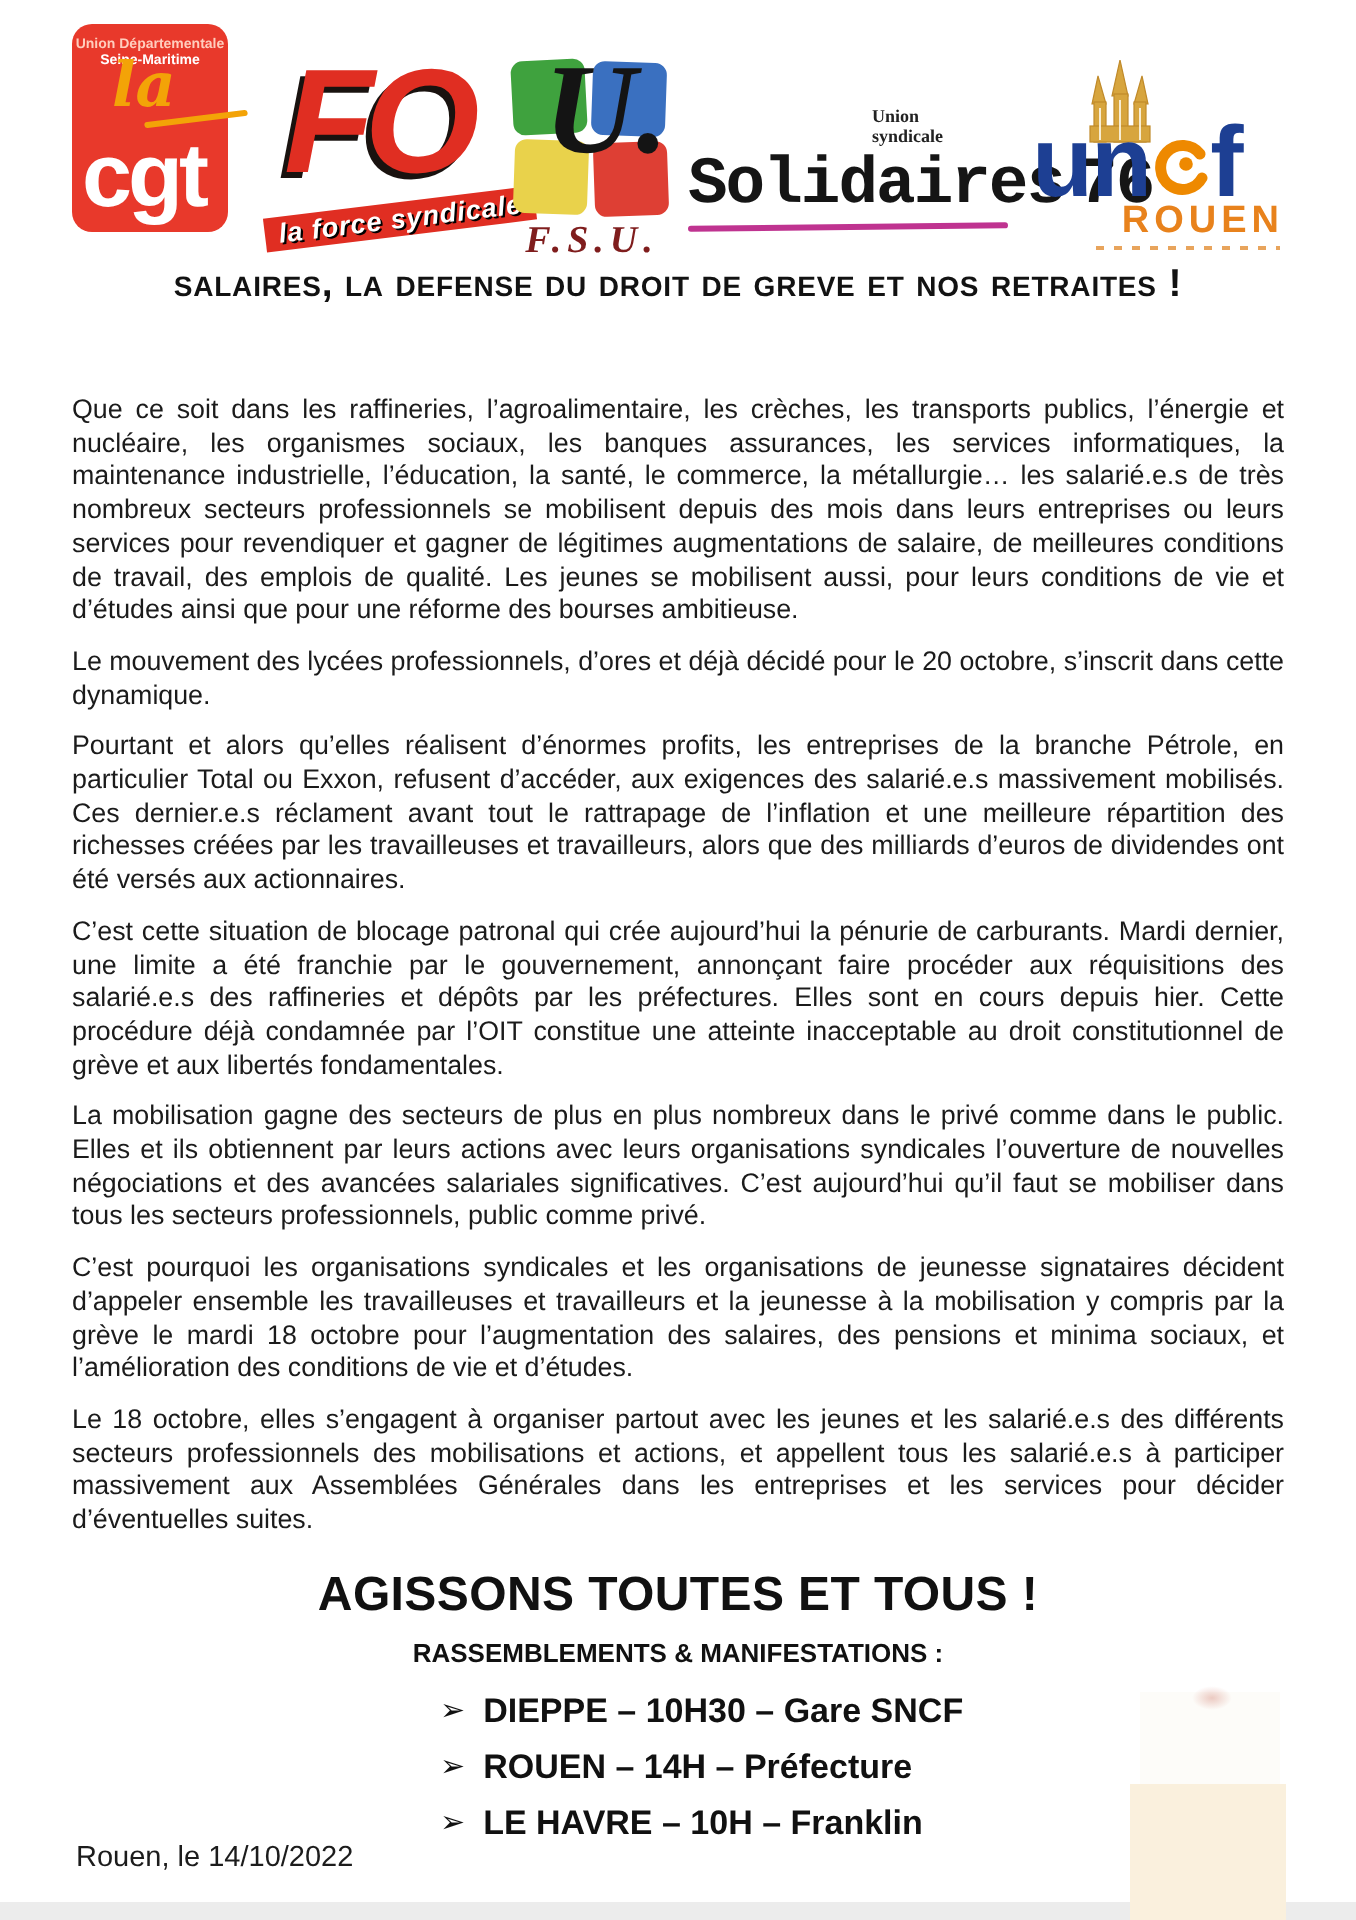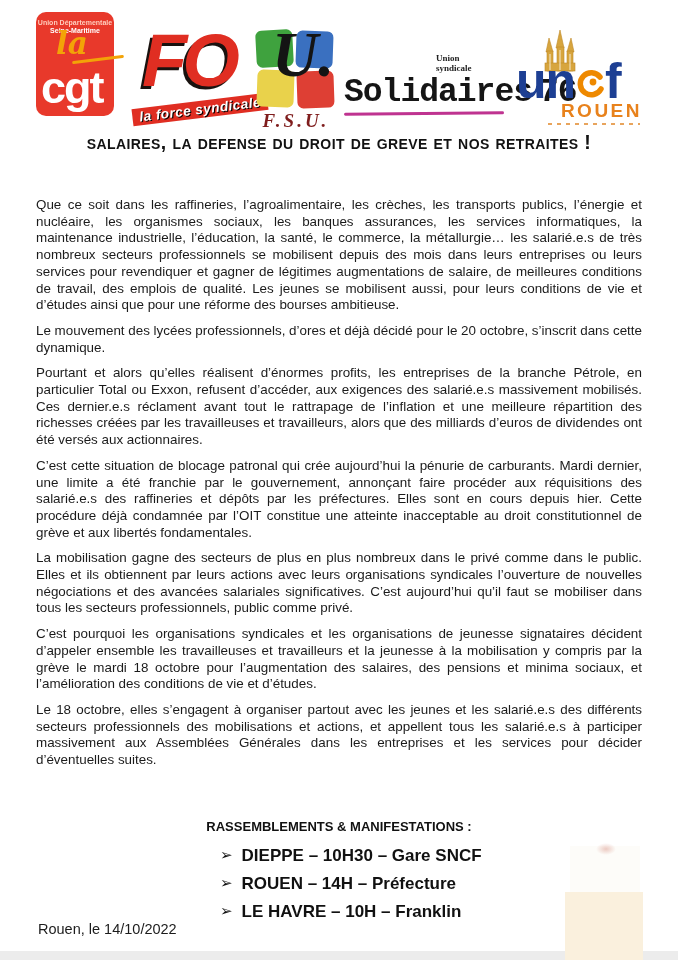--- a/index.html
+++ b/index.html
@@ -174,20 +174,21 @@
   <div class="body-text">
     <p>Que ce soit dans les raffineries, l’agroalimentaire, les crèches, les transports publics, l’énergie et nucléaire, les organismes sociaux, les banques assurances, les services informatiques, la maintenance industrielle, l’éducation, la santé, le commerce, la métallurgie… les salarié.e.s de très nombreux secteurs professionnels se mobilisent depuis des mois dans leurs entreprises ou leurs services pour revendiquer et gagner de légitimes augmentations de salaire, de meilleures conditions de travail, des emplois de qualité. Les jeunes se mobilisent aussi, pour leurs conditions de vie et d’études ainsi que pour une réforme des bourses ambitieuse.</p>
     <p>Le mouvement des lycées professionnels, d’ores et déjà décidé pour le 20 octobre, s’inscrit dans cette dynamique.</p>
     <p>Pourtant et alors qu’elles réalisent d’énormes profits, les entreprises de la branche Pétrole, en particulier Total ou Exxon, refusent d’accéder, aux exigences des salarié.e.s massivement mobilisés. Ces dernier.e.s réclament avant tout le rattrapage de l’inflation et une meilleure répartition des richesses créées par les travailleuses et travailleurs, alors que des milliards d’euros de dividendes ont été versés aux actionnaires.</p>
     <p>C’est cette situation de blocage patronal qui crée aujourd’hui la pénurie de carburants. Mardi dernier, une limite a été franchie par le gouvernement, annonçant faire procéder aux réquisitions des salarié.e.s des raffineries et dépôts par les préfectures. Elles sont en cours depuis hier. Cette procédure déjà condamnée par l’OIT constitue une atteinte inacceptable au droit constitutionnel de grève et aux libertés fondamentales.</p>
     <p>La mobilisation gagne des secteurs de plus en plus nombreux dans le privé comme dans le public. Elles et ils obtiennent par leurs actions avec leurs organisations syndicales l’ouverture de nouvelles négociations et des avancées salariales significatives. C’est aujourd’hui qu’il faut se mobiliser dans tous les secteurs professionnels, public comme privé.</p>
     <p>C’est pourquoi les organisations syndicales et les organisations de jeunesse signataires décident d’appeler ensemble les travailleuses et travailleurs et la jeunesse à la mobilisation y compris par la grève le mardi 18 octobre pour l’augmentation des salaires, des pensions et minima sociaux, et l’amélioration des conditions de vie et d’études.</p>
     <p>Le 18 octobre, elles s’engagent à organiser partout avec les jeunes et les salarié.e.s des différents secteurs professionnels des mobilisations et actions, et appellent tous les salarié.e.s à participer massivement aux Assemblées Générales dans les entreprises et les services pour décider d’éventuelles suites.</p>
   </div>
 
+  <div class="action-line">AGISSONS TOUTES ET TOUS !</div>
   <div class="events-heading">RASSEMBLEMENTS &amp; MANIFESTATIONS :</div>
   <ul class="events-list">
     <li>
       <span class="bullet">➢</span>
       <span>DIEPPE – 10H30 – Gare SNCF</span>
     </li>
     <li>
       <span class="bullet">➢</span>
       <span>ROUEN – 14H – Préfecture</span>
     </li>

